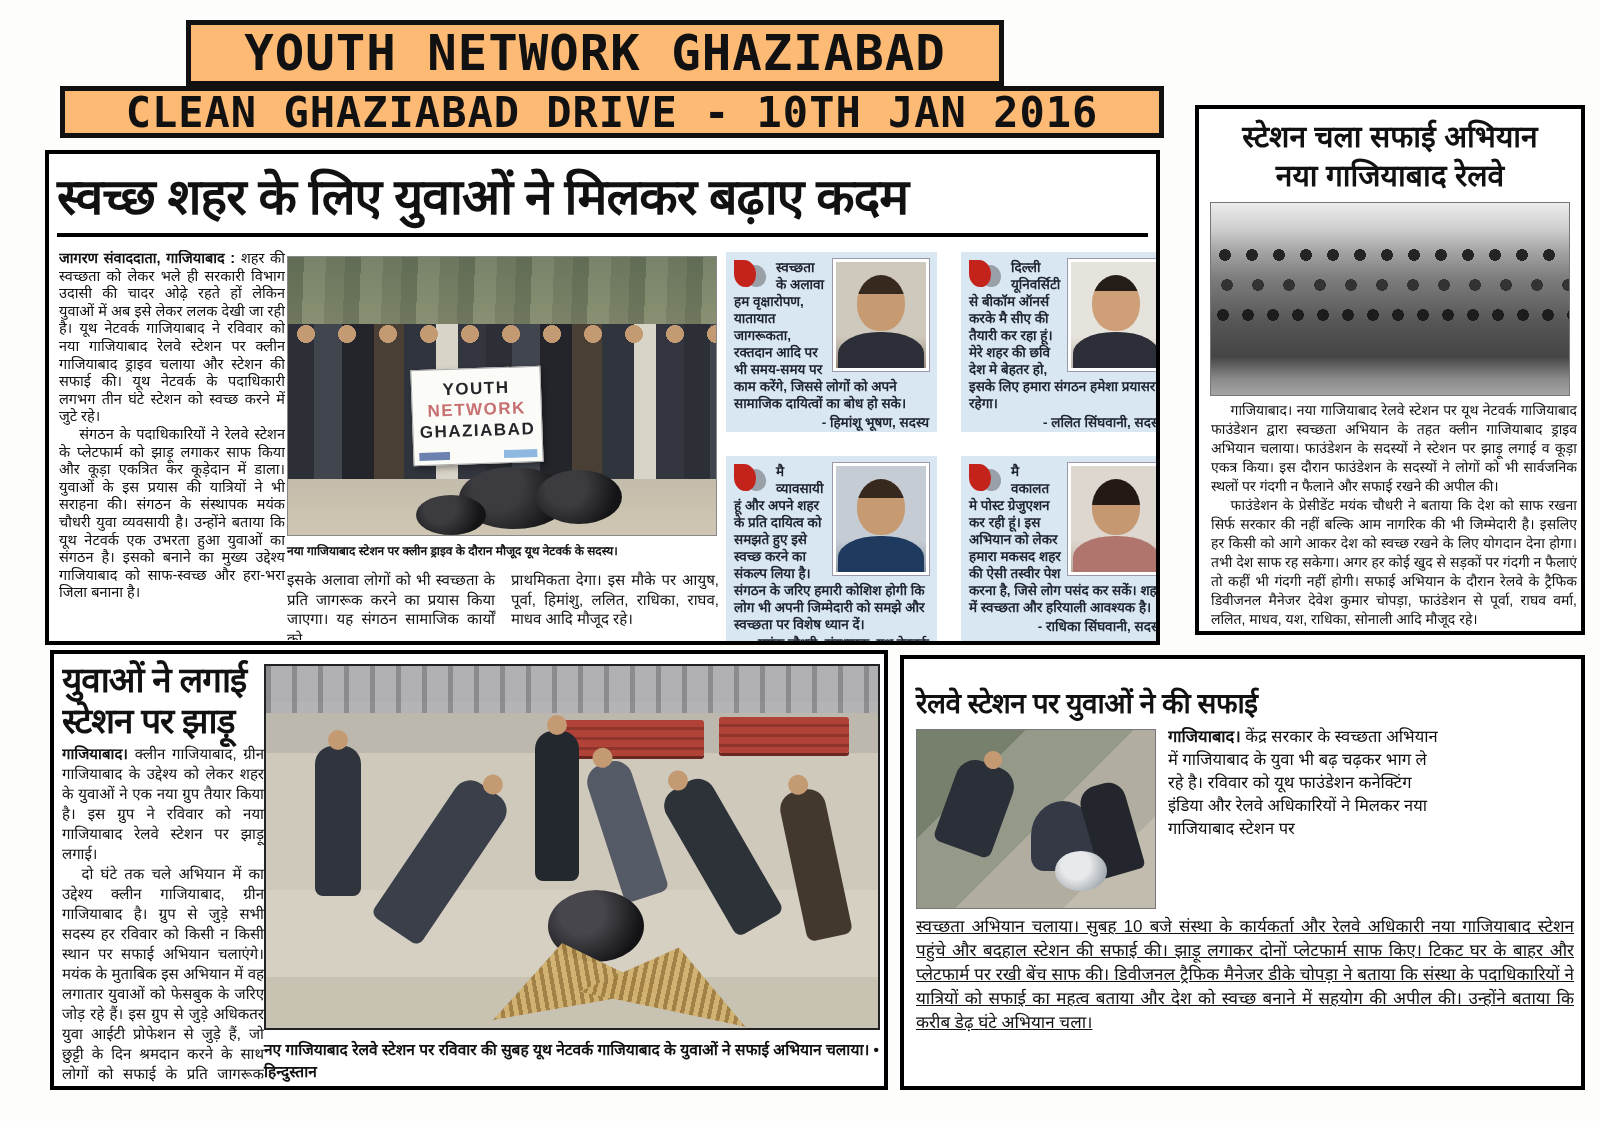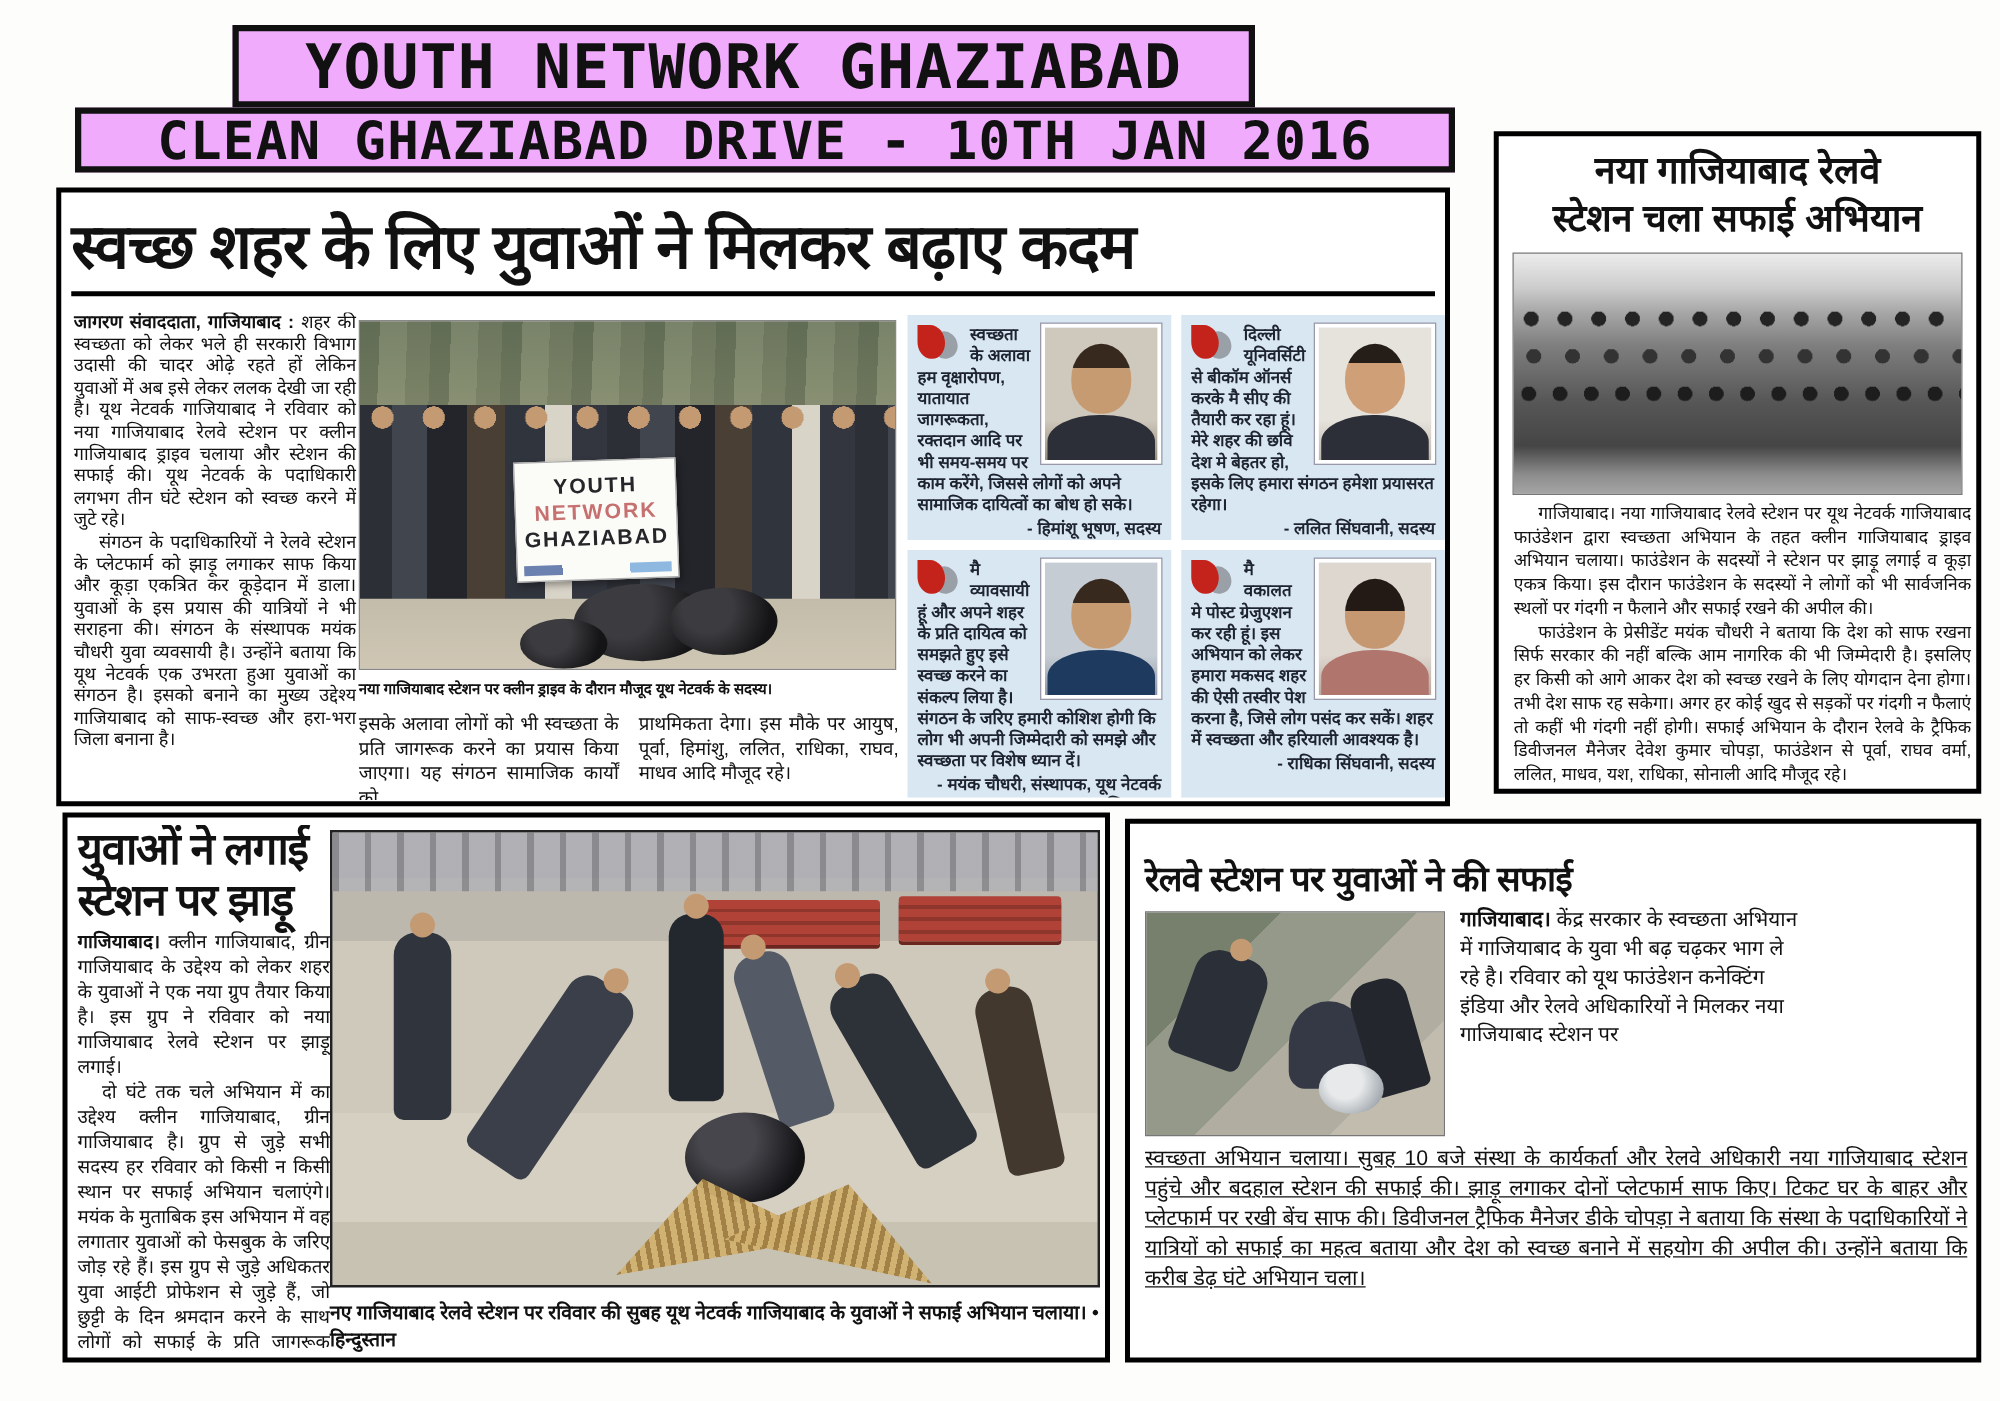--- a/index.html
+++ b/index.html
@@ -1,21 +1,21 @@
 <!DOCTYPE html>
 <html><head>
 <meta charset="utf-8">
 <style>
   * { margin:0; padding:0; box-sizing:border-box; }
   html,body { background:#e9e9e6; }
   body { font-family:"Liberation Sans", sans-serif; color:#111; }
   .page { position:relative; width:1600px; height:1121px; background:#fdfdfb; overflow:hidden; }
 
   
-  .banner { position:absolute; background:#f0abfc; border:5px solid #111;
+  .banner { position:absolute; background:#fdba74; border:5px solid #111;
             font-family:"DejaVu Sans Mono", monospace; font-weight:bold; color:#111;
             text-align:center; white-space:nowrap; overflow:hidden; }
   .banner1 { left:186px; top:20px; width:818px; height:66px; font-size:49px; line-height:58px; letter-spacing:1px; }
   .banner2 { left:60px; top:86px; width:1104px; height:52px; font-size:42px; line-height:44px; letter-spacing:1px; }
 
   
   .frame { position:absolute; background:#fff; border:4px solid #000; overflow:hidden; }
   #main-box  { left:45px;  top:150px; width:1115px; height:495px; }
   #right-box { left:1195px; top:105px; width:390px;  height:530px; }
   #bl-box    { left:50px;  top:650px; width:838px;  height:440px; }
@@ -50,21 +50,21 @@
   .bag.b2 { left:58%; bottom:4%; width:86px; height:54px; }
   .bag.b3 { left:30%; bottom:0;  width:70px; height:40px; }
 
   .mcaption { position:absolute; left:238px; top:388px; width:432px; font-size:12px; font-weight:bold; }
   .mbelow { position:absolute; left:238px; top:416px; width:432px; height:70px; overflow:hidden; }
   .mbelow div { float:left; width:208px; font-size:15px; line-height:19.5px; text-align:justify; }
   .mbelow div + div { margin-left:16px; }
 
   
   .quotes { position:absolute; left:677px; top:98px; width:430px; height:386px;
-            display:grid; grid-template-columns:211px 211px; grid-template-rows:180px 198px; gap:8px; }
+            display:grid; grid-template-columns:211px 211px; grid-template-rows:180px 198px; gap:24px; }
   .qbox { background:#d9e7f2; padding:7px 8px; font-size:13.5px; font-weight:bold;
           line-height:17px; color:#1d2430; overflow:hidden; }
   .qbox .attr { display:block; text-align:right; margin-top:2px; }
   .flame { float:left; position:relative; width:36px; height:30px; margin:1px 6px 1px 0; }
   .flame::before { content:""; position:absolute; left:12px; top:5px; width:20px; height:22px;
                    background:#9aa0a8; border-radius:0 62% 55% 58%; transform:rotate(-8deg); }
   .flame::after  { content:""; position:absolute; left:0; top:0; width:22px; height:27px;
                    background:#c4231b; border-radius:0 65% 55% 60%; }
   .qphoto { float:right; position:relative; width:96px; height:112px; margin:0 0 4px 7px;
             border:3px solid #fff; outline:1px solid #99a; overflow:hidden; }
@@ -211,22 +211,22 @@
         <span class="flame"></span>
         <span class="qphoto qp4"></span>
         <span>मै वकालत मे पोस्ट ग्रेजुएशन कर रही हूं। इस अभियान को लेकर हमारा मकसद शहर की ऐसी तस्वीर पेश करना है, जिसे लोग पसंद कर सकें। शहर में स्वच्छता और हरियाली आवश्यक है।</span>
         <span class="attr">- राधिका सिंघवानी, सदस्य</span>
       </div>
     </div>
   </div>
 
   <div class="frame" id="right-box">
     <div class="r-headline">
+      <div>स्टेशन चला सफाई अभियान</div>
       <div>नया गाजियाबाद रेलवे</div>
-      <div>स्टेशन चला सफाई अभियान</div>
     </div>
     <div class="r-photo"></div>
     <div class="r-body">
       <p>गाजियाबाद। नया गाजियाबाद रेलवे स्टेशन पर यूथ नेटवर्क गाजियाबाद फाउंडेशन द्वारा स्वच्छता अभियान के तहत क्लीन गाजियाबाद ड्राइव अभियान चलाया। फाउंडेशन के सदस्यों ने स्टेशन पर झाड़ू लगाई व कूड़ा एकत्र किया। इस दौरान फाउंडेशन के सदस्यों ने लोगों को भी सार्वजनिक स्थलों पर गंदगी न फैलाने और सफाई रखने की अपील की।</p>
       <p>फाउंडेशन के प्रेसीडेंट मयंक चौधरी ने बताया कि देश को साफ रखना सिर्फ सरकार की नहीं बल्कि आम नागरिक की भी जिम्मेदारी है। इसलिए हर किसी को आगे आकर देश को स्वच्छ रखने के लिए योगदान देना होगा। तभी देश साफ रह सकेगा। अगर हर कोई खुद से सड़कों पर गंदगी न फैलाएं तो कहीं भी गंदगी नहीं होगी। सफाई अभियान के दौरान रेलवे के ट्रैफिक डिवीजनल मैनेजर देवेश कुमार चोपड़ा, फाउंडेशन से पूर्वा, राघव वर्मा, ललित, माधव, यश, राधिका, सोनाली आदि मौजूद रहे।</p>
     </div>
   </div>
 
   <div class="frame" id="bl-box">
     <div class="bl-col">

